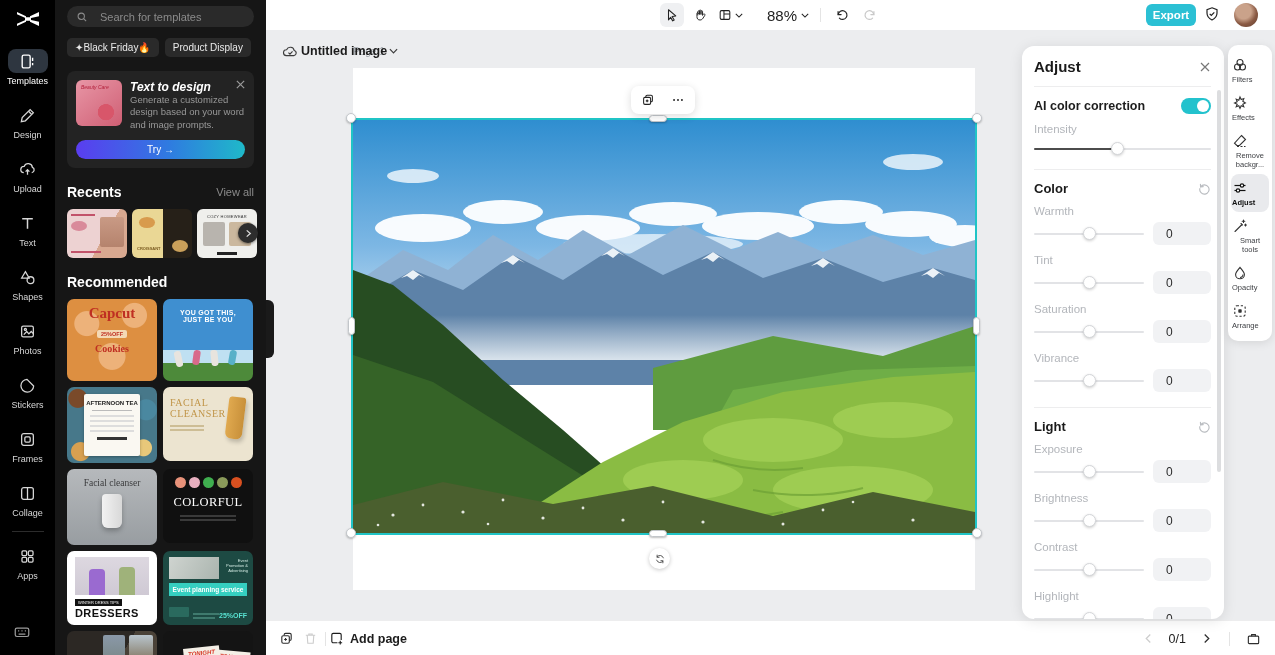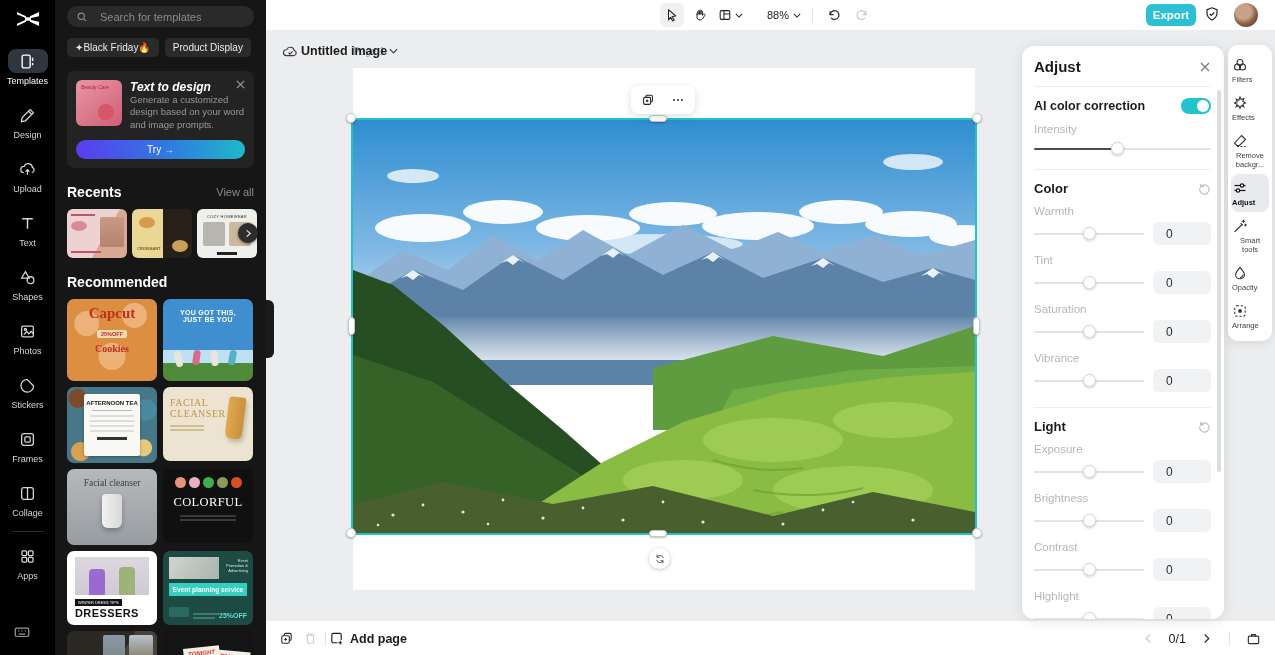--- a/index.html
+++ b/index.html
@@ -44,21 +44,21 @@
   .collapse-tab { position:absolute; left:266px; top:300px; width:8px; height:58px; background:#1a1a1a; border-radius:0 6px 6px 0; z-index:26; cursor:pointer; }
 
   
   .topbar { position:absolute; left:266px; top:0; width:1009px; height:30px; background:#fff; z-index:20; }
   .tb-left { position:absolute; left:16px; top:0; height:30px; display:flex; align-items:center; gap:2px; color:#3c3c3c;margin-top:36px; }
   .tb-title { font-size:12.5px; color:#1b1b1b; font-weight:bold; }
   .tb-tools { position:absolute; left:394px; top:3px; display:flex; align-items:center; gap:4px; }
   .tbtn { height:24px; min-width:24px; border-radius:6px; display:flex; align-items:center; justify-content:center; color:#333; cursor:pointer; padding:0 2px; }
   .tbtn.sel { background:#eff0f2; }
   .tbtn.dis { color:#c8c8c8; }
-  .tb-zoom { font-size:11px; color:#222;padding-left:16px; }
+  .tb-zoom { font-size:15px; color:#222;padding-left:16px; }
   .tb-div { width:1px; height:14px; background:#e4e4e4; margin:0 5px; }
   .export-btn { position:absolute; left:880px; top:4px; width:50px; height:22px; background:#2bc0d4; border-radius:6px; color:#fff; font-size:11.5px; font-weight:bold; display:flex; align-items:center; justify-content:center; cursor:pointer; }
   .shield { position:absolute; left:938px; top:6px; color:#222; cursor:pointer; }
   .avatar { position:absolute; left:968px; top:3px; width:24px; height:24px; border-radius:50%; cursor:pointer;
     background:radial-gradient(circle at 40% 35%, #caa28a 0 35%, #8a5a44 60%, #5f3a2c); }
 
   
   .canvas { position:absolute; left:266px; top:30px; width:1009px; height:590px; z-index:1; }
   .page-label { position:absolute; left:87px; top:16px; font-size:10px; color:#9aa0a6; }
   .page { position:absolute; left:87px; top:38px; width:622px; height:522px; background:#fff; }

